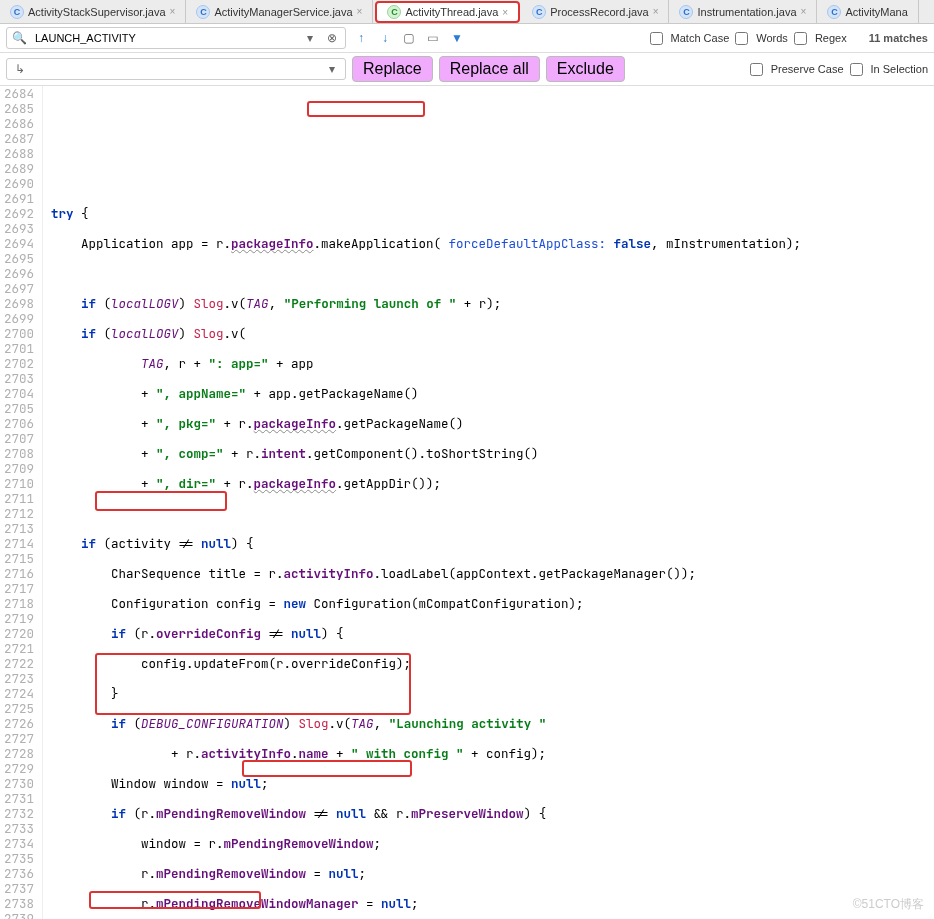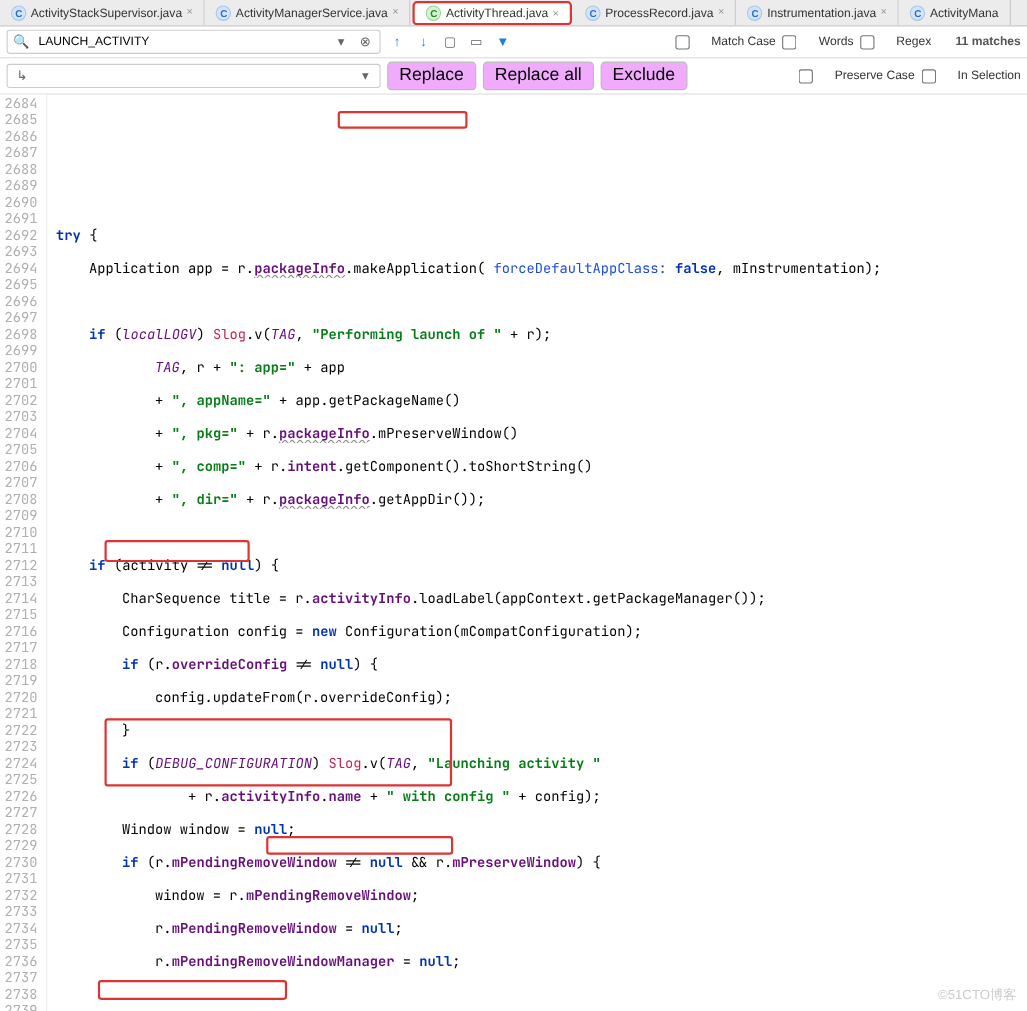--- a/index.html
+++ b/index.html
@@ -67,21 +67,21 @@
     width:18px; height:18px;
     display:inline-flex; align-items:center; justify-content:center;
     color:#666; font-size:12px;
     border-radius:3px;
   }
   .icon-btn.blue { color:#2b7cd3; }
   .btn {
     border:1px solid #bbb; background:#f0abfc;
     border-radius:4px; padding:3px 10px; font-size:16px;
   }
-  .chk { display:inline-flex; align-items:center; gap:20px; }
+  .chk { display:inline-flex; align-items:center; gap:8px; }
   .chk input { margin:0; }
   .matches { color:#555; font-weight:600; margin-left:16px; }
 
   
   .editor {
     display:flex;
     font-family: "JetBrains Mono","Menlo","Consolas",monospace;
     font-size:12.5px;
     line-height:15px;
     white-space:pre;
@@ -263,23 +263,24 @@
     <div class="red-box" style="left:264px; top:15px; width:118px; height:16px;"></div>
     <div class="red-box" style="left:52px;  top:405px; width:132px; height:20px;"></div>
     <div class="red-box" style="left:52px;  top:567px; width:316px; height:62px;"></div>
     <div class="red-box" style="left:199px; top:674px; width:170px; height:17px;"></div>
     <div class="red-box" style="left:46px;  top:805px; width:172px; height:18px;"></div>
 
 <div><span class="kw">try</span><span> {</span></div>
 <div><span>    Application app = r.</span><span class="field us">packageInfo</span><span>.makeApplication(</span><span class="gray"> forceDefaultAppClass: </span><span class="kw">false</span><span>, mInstrumentation);</span></div>
 <div> </div>
 <div><span class="kw">    if</span><span> (</span><span class="fieldi">localLOGV</span><span>) </span><span class="err">Slog</span><span>.v(</span><span class="fieldi">TAG</span><span>, </span><span class="str">"Performing launch of "</span><span> + r);</span></div>
+<div><span class="kw">    if</span><span> (</span><span class="fieldi">localLOGV</span><span>) </span><span class="err">Slog</span><span>.v(</span></div>
 <div><span class="fieldi">            TAG</span><span>, r + </span><span class="str">": app="</span><span> + app</span></div>
 <div><span>            + </span><span class="str">", appName="</span><span> + app.getPackageName()</span></div>
-<div><span>            + </span><span class="str">", pkg="</span><span> + r.</span><span class="field us">packageInfo</span><span>.mPreserveWindow()</span></div>
+<div><span>            + </span><span class="str">", pkg="</span><span> + r.</span><span class="field us">packageInfo</span><span>.getPackageName()</span></div>
 <div><span>            + </span><span class="str">", comp="</span><span> + r.</span><span class="field">intent</span><span>.getComponent().toShortString()</span></div>
 <div><span>            + </span><span class="str">", dir="</span><span> + r.</span><span class="field us">packageInfo</span><span>.getAppDir());</span></div>
 <div> </div>
 <div><span class="kw">    if</span><span> (activity != </span><span class="kw">null</span><span>) {</span></div>
 <div><span>        CharSequence title = r.</span><span class="field">activityInfo</span><span>.loadLabel(appContext.getPackageManager());</span></div>
 <div><span>        Configuration config = </span><span class="kw">new</span><span> Configuration(mCompatConfiguration);</span></div>
 <div><span class="kw">        if</span><span> (r.</span><span class="field">overrideConfig</span><span> != </span><span class="kw">null</span><span>) {</span></div>
 <div><span>            config.updateFrom(r.overrideConfig);</span></div>
 <div><span>        }</span></div>
 <div><span class="kw">        if</span><span> (</span><span class="fieldi">DEBUG_CONFIGURATION</span><span>) </span><span class="err">Slog</span><span>.v(</span><span class="fieldi">TAG</span><span>, </span><span class="str">"Launching activity "</span></div>

